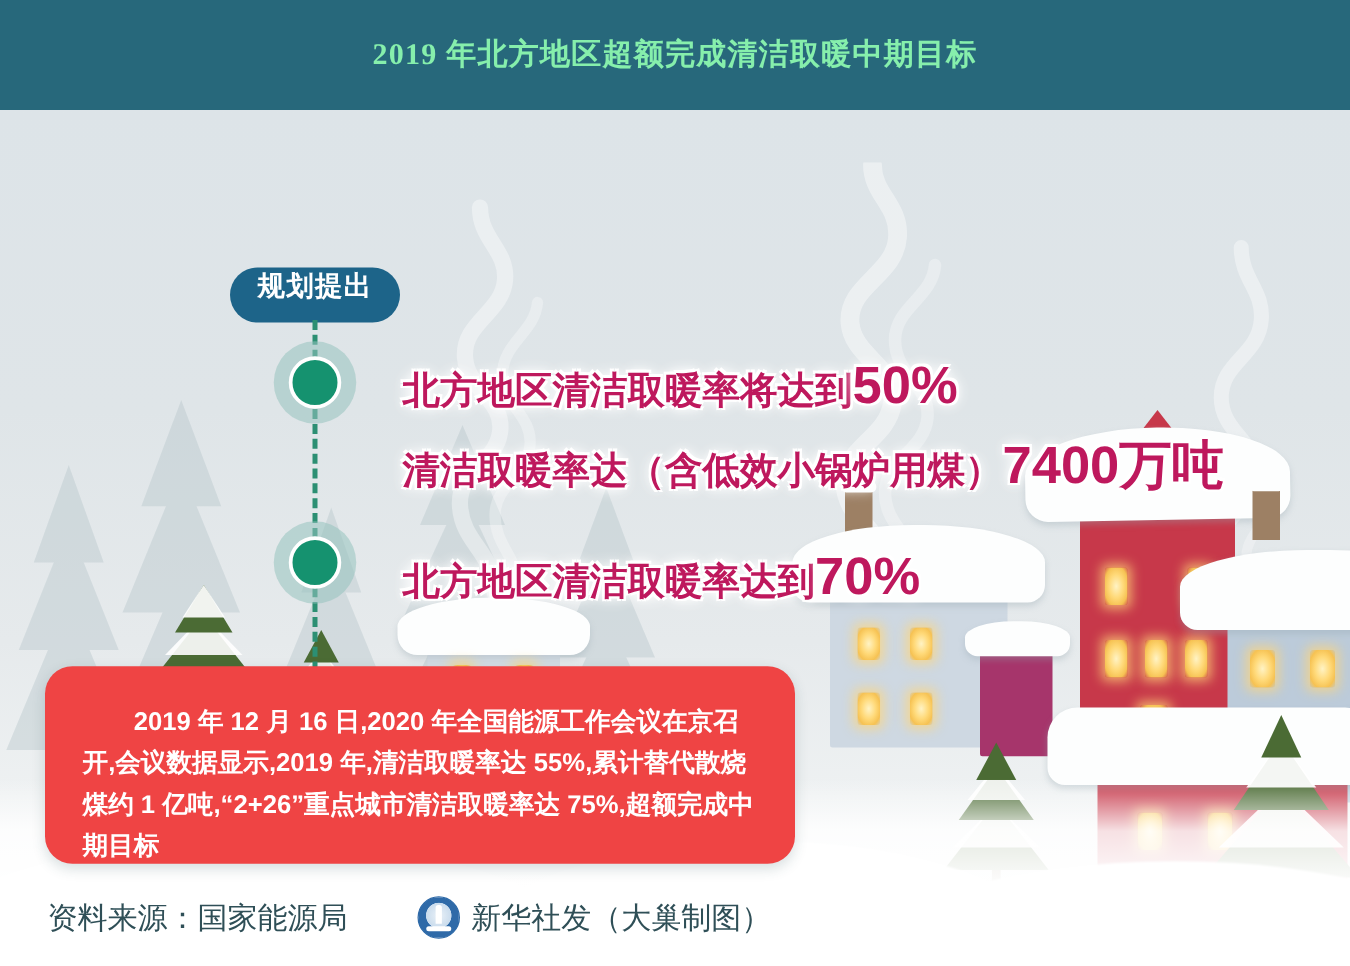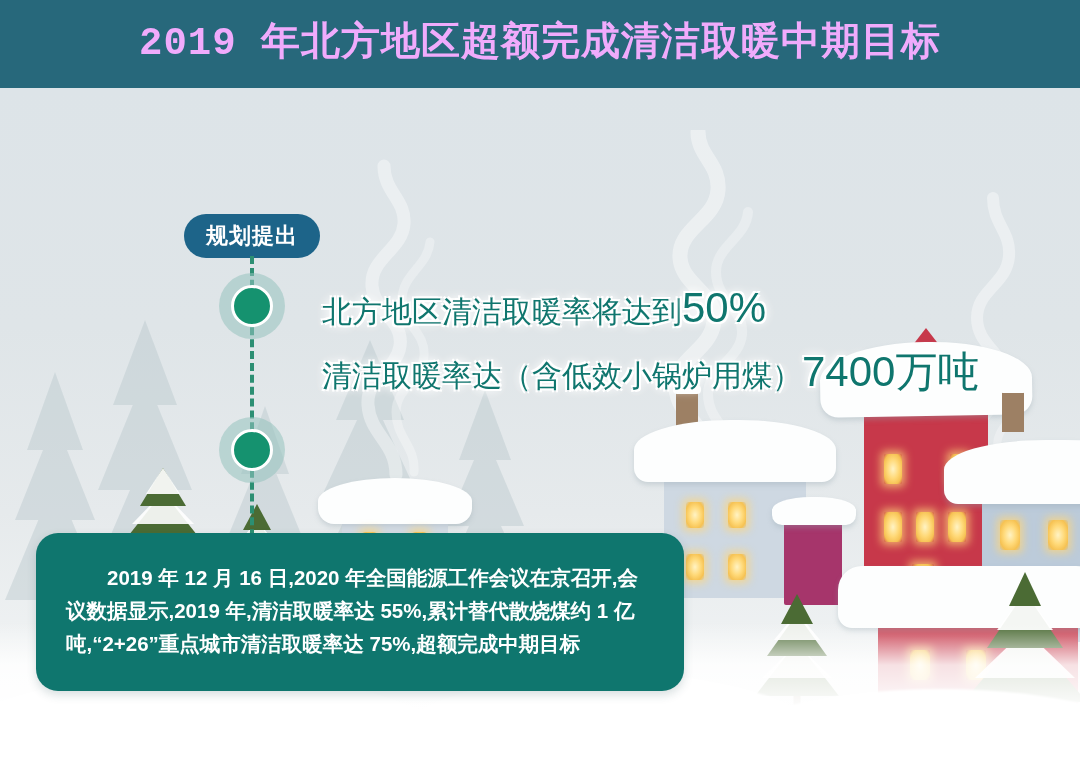--- a/index.html
+++ b/index.html
@@ -75,35 +75,35 @@
   }
   .pine .trunk{position:absolute;left:50%;transform:translateX(-50%);background:#7d6a4e;}
 
   
   .titlebar{
     position:absolute;left:0;top:0;width:1080px;height:88px;
     background:#27687b;
   }
   .titlebar h1{
     margin:0;line-height:88px;text-align:center;
-    color:#f0abfc;font-size:39px;font-weight:bold;letter-spacing:1px;
-    font-family:Liberation Mono, monospace;
+    color:#86efac;font-size:24px;font-weight:bold;letter-spacing:1px;
+    font-family:Liberation Serif, serif;
   }
 
   
   .subtitle{
     position:absolute;left:0;top:104px;width:1080px;text-align:center;
     color:#223b44;font-size:23px;line-height:36px;font-weight:500;
   }
 
   
   .badge{
     position:absolute;left:184px;top:214px;width:136px;height:44px;
     background:#1d6489;border-radius:22px;
-    display:flex;align-items:center;justify-content:center;
+    display:flex;align-items:flex-start;justify-content:center;
     color:#ffffff;font-size:22px;font-weight:bold;letter-spacing:1px;
   }
   .dashline{
     position:absolute;left:250px;top:256px;width:0;height:400px;
     border-left:4px dashed #2c8f73;
   }
   .node{
     position:absolute;width:66px;height:66px;border-radius:50%;
     background:rgba(150,195,189,.55);
     display:flex;align-items:center;justify-content:center;
@@ -115,32 +115,32 @@
   }
   .yearlabel{
     position:absolute;
     color:#1d5870;font-size:27px;font-weight:bold;white-space:nowrap;
     text-shadow:
       -2px -2px 0 #fff, 2px -2px 0 #fff, -2px 2px 0 #fff, 2px 2px 0 #fff,
       0 0 7px #fff, 0 0 10px #fff;
   }
   .stmt{
     position:absolute;white-space:nowrap;
-    color:#0f766e;font-weight:normal;
+    color:#be185d;font-weight:bold;
     text-shadow:
       -2px -2px 0 #fff, 2px -2px 0 #fff, -2px 2px 0 #fff, 2px 2px 0 #fff,
       0 0 8px #fff, 0 0 12px #fff, 0 0 14px #fff;
   }
   .stmt .txt{font-size:30px;}
   .stmt .num{font-size:42px;letter-spacing:0px;}
 
   
   .callout{
-    position:absolute;left:36px;top:533px;width:648px;height:158px;
-    background:#0f766e;border-radius:22px;
+    position:absolute;left:36px;top:533px;width:600px;height:158px;
+    background:#ef4444;border-radius:22px;
     box-shadow:0 4px 10px rgba(40,80,85,.18);
   }
   .callout p{
     margin:0;padding:28px 30px 0 30px;
     color:#ffffff;font-size:20.5px;line-height:33px;font-weight:bold;
     text-indent:2em;
   }
 
   
   .footer{
@@ -353,19 +353,29 @@
   </div>
 
   <div class="stmt" style="left:322px;top:344px;">
     <span class="txt">清洁取暖率达（含低效小锅炉用煤）</span><span class="num">7400万吨</span>
   </div>
 
   <div class="node" style="left:219px;top:417px;">
     <div class="dot"></div>
   </div>
 
+  <div class="stmt" style="left:322px;top:437px;">
+    <span class="txt">北方地区清洁取暖率达到</span><span class="num">70%</span>
+  </div>
 
   <div class="callout">
     <p>2019 年 12 月 16 日,2020 年全国能源工作会议在京召开,会议数据显示,2019 年,清洁取暖率达 55%,累计替代散烧煤约 1 亿吨,“2+26”重点城市清洁取暖率达 75%,超额完成中期目标</p>
   </div>
 
+  <div class="footer">
+    <div class="src">资料来源：国家能源局</div>
+    <div class="agency">
+      <span class="logo"></span>
+      <span class="atxt">新华社发（大巢制图）</span>
+    </div>
+  </div>
 
 </div>
 
 </body></html>

